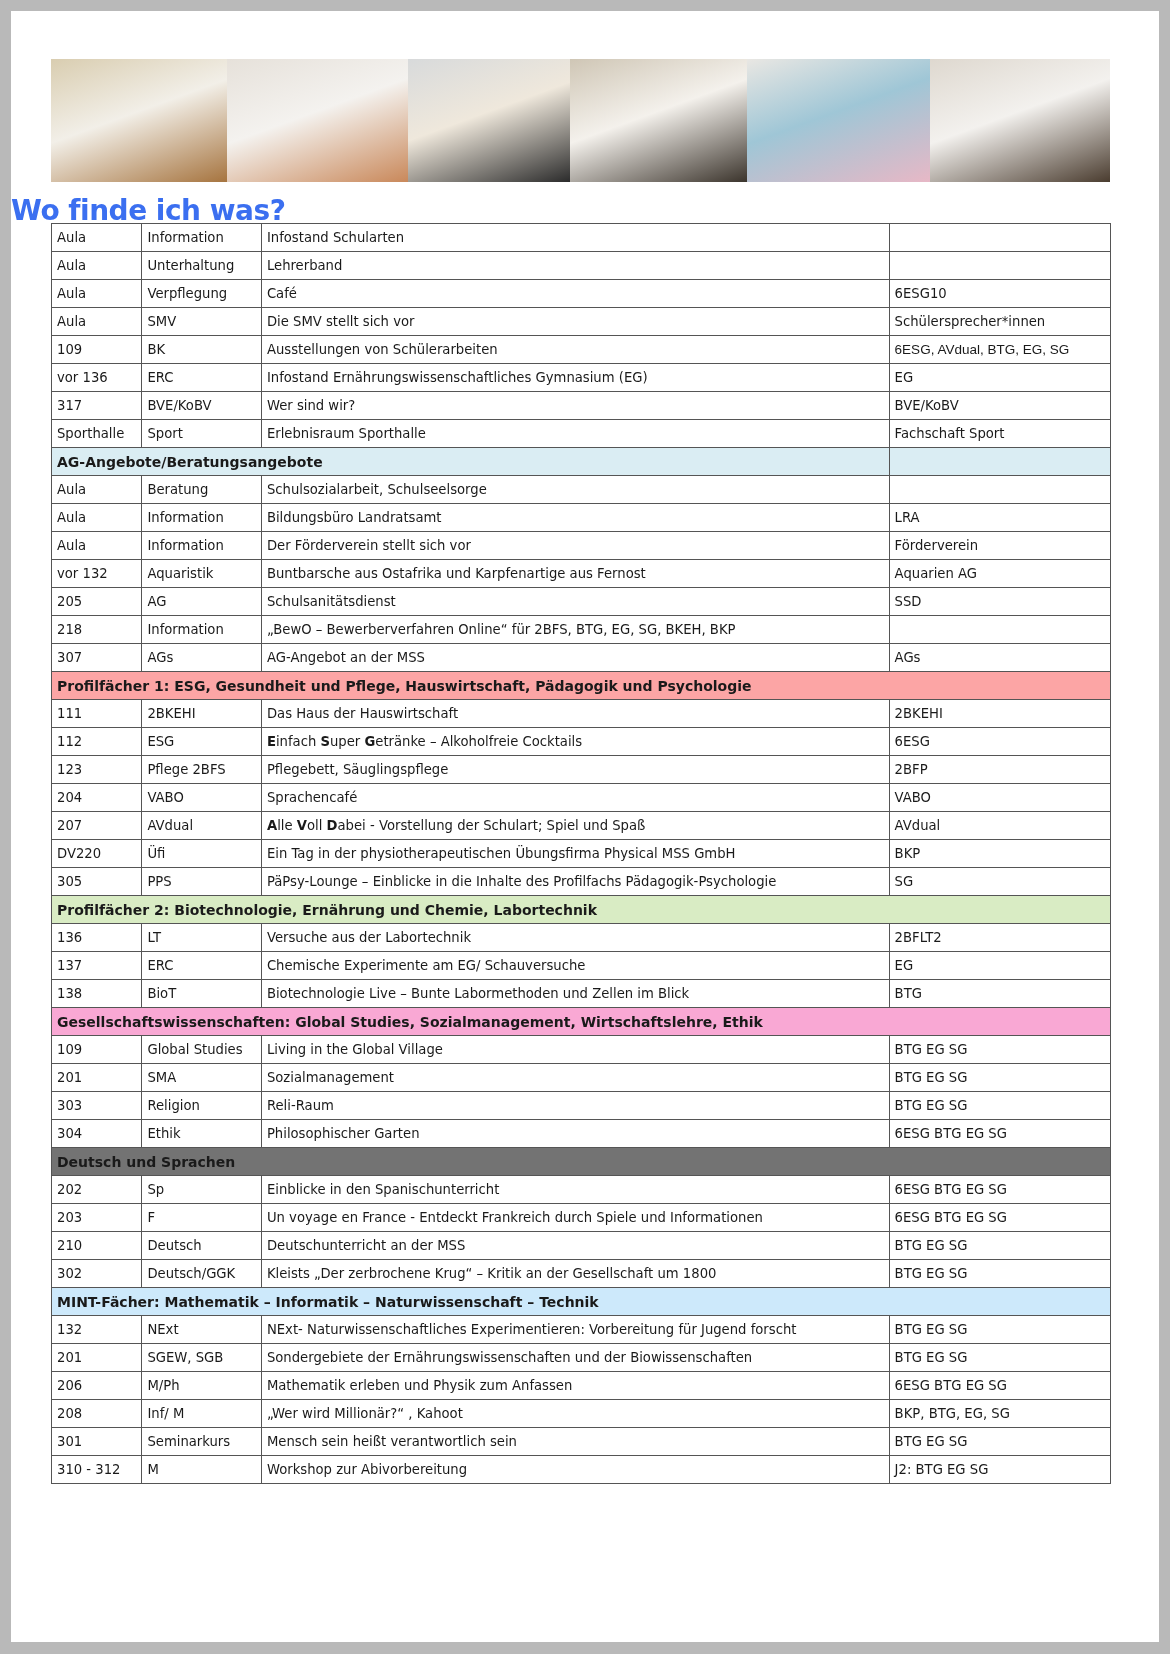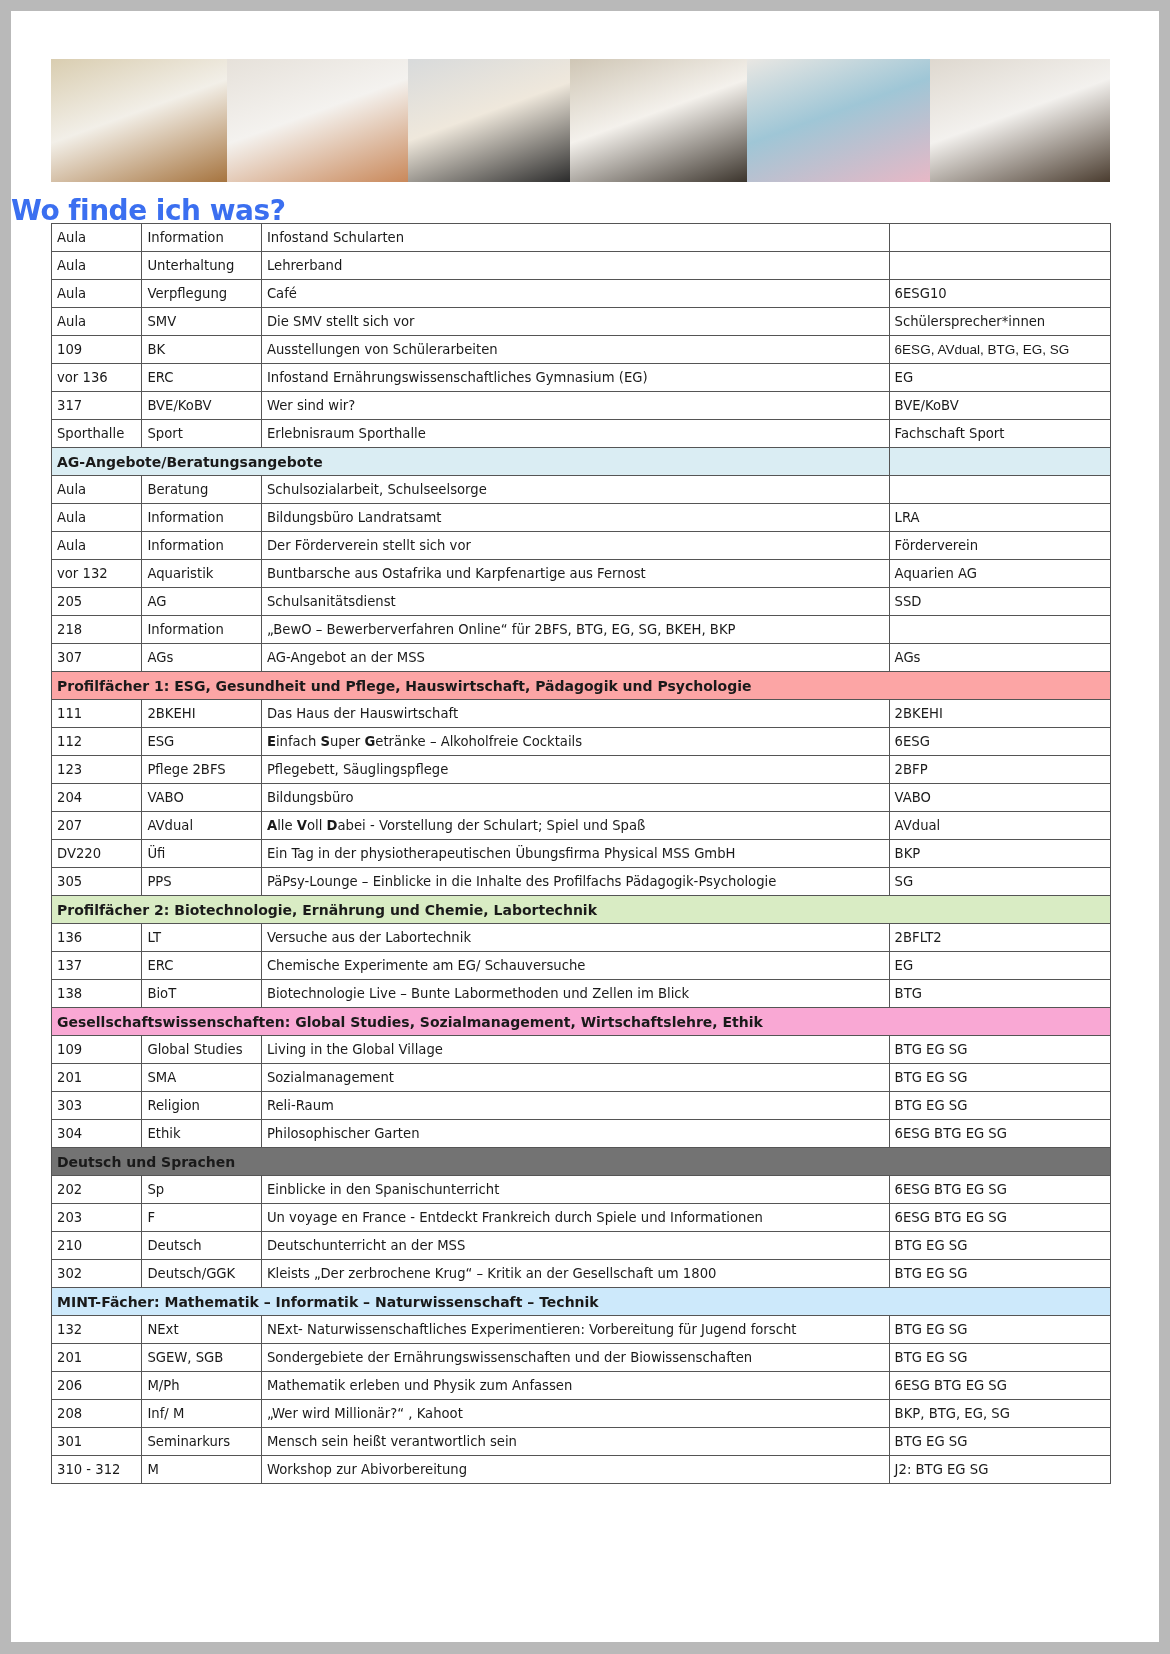--- a/index.html
+++ b/index.html
@@ -179,21 +179,21 @@
         </tr>
         <tr>
           <td>123</td>
           <td>Pflege 2BFS</td>
           <td>Pflegebett, Säuglingspflege</td>
           <td>2BFP</td>
         </tr>
         <tr>
           <td>204</td>
           <td>VABO</td>
-          <td>Bildungsbüro</td>
+          <td>Sprachencafé</td>
           <td>VABO</td>
         </tr>
         <tr>
           <td>207</td>
           <td>AVdual</td>
           <td><b>A</b>lle <b>V</b>oll <b>D</b>abei - Vorstellung der Schulart; Spiel und Spaß</td>
           <td>AVdual</td>
         </tr>
         <tr>
           <td>DV220</td>

